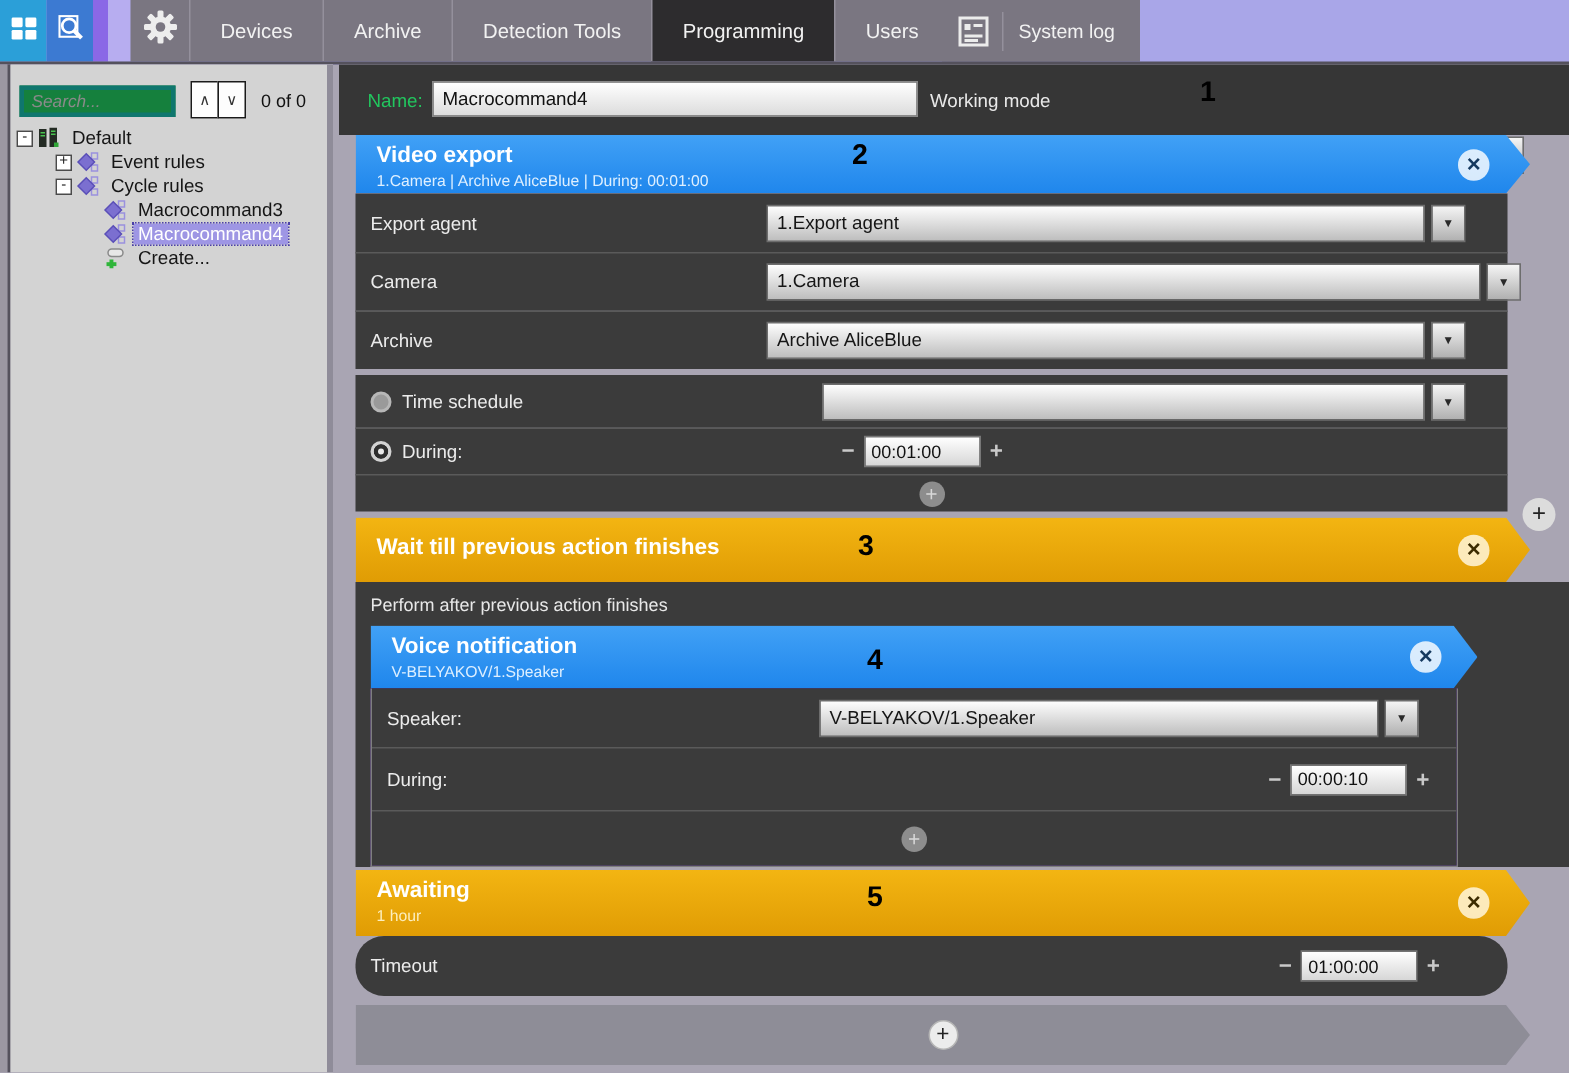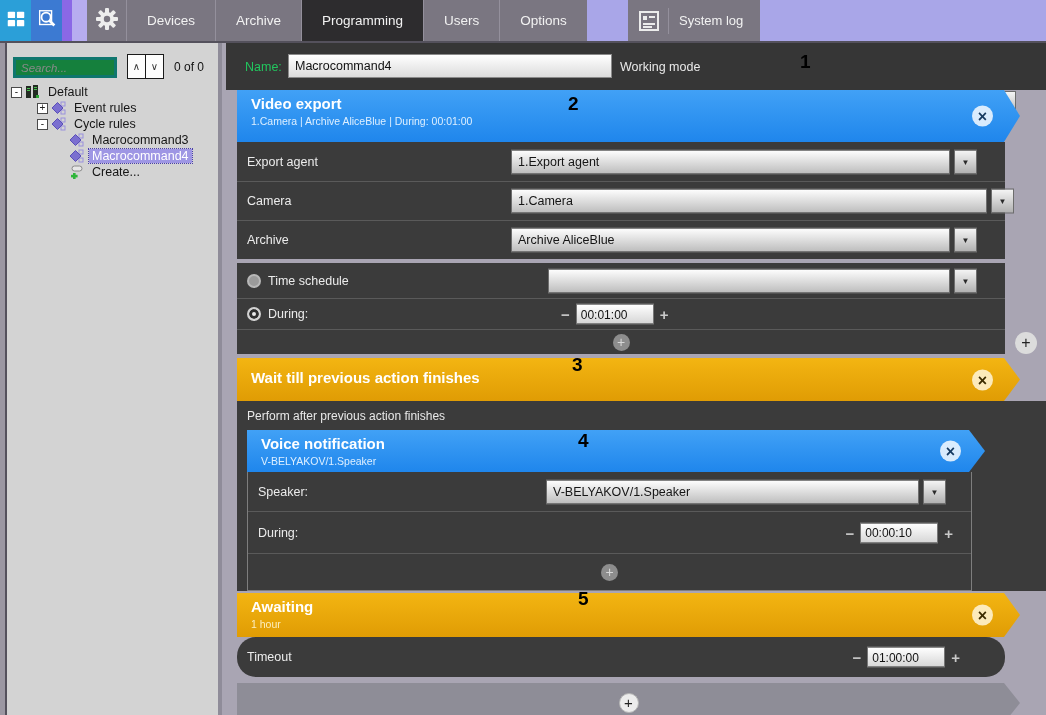--- a/index.html
+++ b/index.html
@@ -61,21 +61,21 @@
   .caret { font-size:8px; color:#2a2a2a; }
   
   .col { position:absolute; left:11px; top:47px; width:783px; }
   .hdr { position:relative; width:783px; color:#fff;
       clip-path:polygon(0 0, calc(100% - 16px) 0, 100% 50%, calc(100% - 16px) 100%, 0 100%); }
   .hdr.blue { background:linear-gradient(180deg,#41a1f6 0%,#1f86ec 100%); }
   .hdr.orange { background:linear-gradient(180deg,#f3b512 0%,#e09c04 100%); }
   .ht { font-size:15px; font-weight:bold; padding:5px 0 0 14px; }
   .hs { font-size:10.5px; padding:3px 0 0 14px; color:#ddefff; }
   .hdr.orange .hs { color:#fceebf; }
-  .h38 { height:52px; } .h42 { height:42px; } .h43 { height:43px; } .h44 { height:44px; }
+  .h38 { height:39px; } .h42 { height:42px; } .h43 { height:43px; } .h44 { height:44px; }
   .nosub .ht { padding-top:11px; }
   .xbtn { position:absolute; right:27px; top:50%; transform:translateY(-50%); width:21px; height:21px;
       border-radius:50%; border:0; background:rgba(255,255,255,.82); color:#15395f; font-size:16px;
       font-weight:bold; line-height:19px; text-align:center; padding:0; cursor:pointer; }
   .hdr.orange .xbtn { color:#3c2c00; background:rgba(255,246,218,.85); }
   .rows { width:768px; }
   .row { position:relative; background:#3b3b3b; border-top:1px solid #5a5a5a; }
   .row.first { border-top:0; }
   .lbl { position:absolute; left:10px; top:50%; transform:translateY(-50%); font-size:12.5px; color:#ececec; white-space:nowrap; }
   .lbl.off { left:31px; }
@@ -140,20 +140,21 @@
               <rect x="10" y="1" width="4" height="22" rx="1" transform="rotate(45 12 12)"></rect>
               <rect x="1" y="10" width="22" height="4" rx="1" transform="rotate(45 12 12)"></rect>
               <circle cx="12" cy="12" r="7"></circle>
             </g>
             <circle cx="12" cy="12" r="3.2" fill="#7a7681"></circle>
           </svg>
       </span>
     </div>
     <div class="tab">Devices</div>
     <div class="tab">Archive</div>
+    <div class="tab">Detection Tools</div>
     <div class="tab active">Programming</div>
     <div class="tab">Users</div>
     <div class="tab">Options</div>
   </div>
   <div class="syslog">
     <span class="sicon">
       <svg width="22" height="22" viewBox="0 0 22 22">
           <rect x="2" y="2" width="18" height="18" fill="none" stroke="#ececec" stroke-width="2"></rect>
           <rect x="5" y="6" width="4" height="4" fill="#ececec"></rect>
           <rect x="11" y="6" width="6" height="2" fill="#ececec"></rect>

